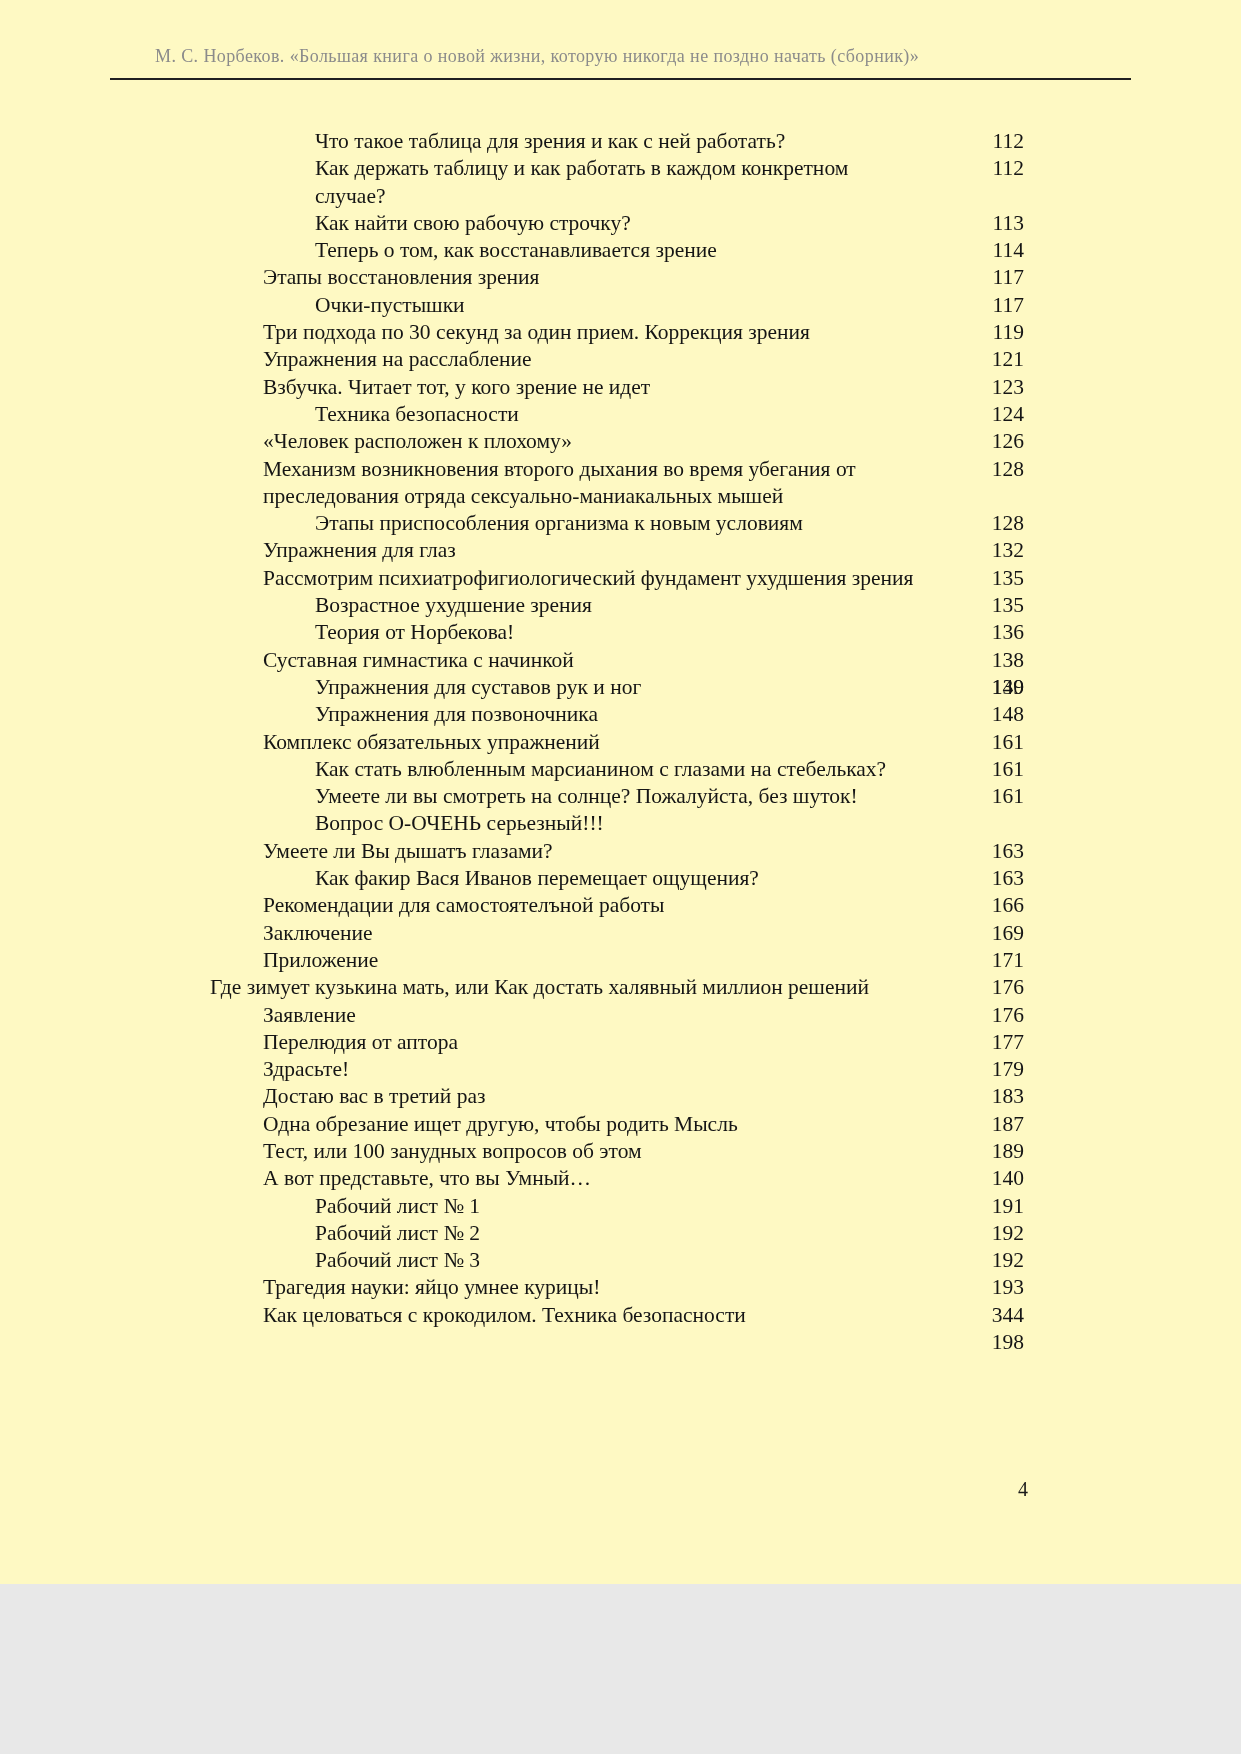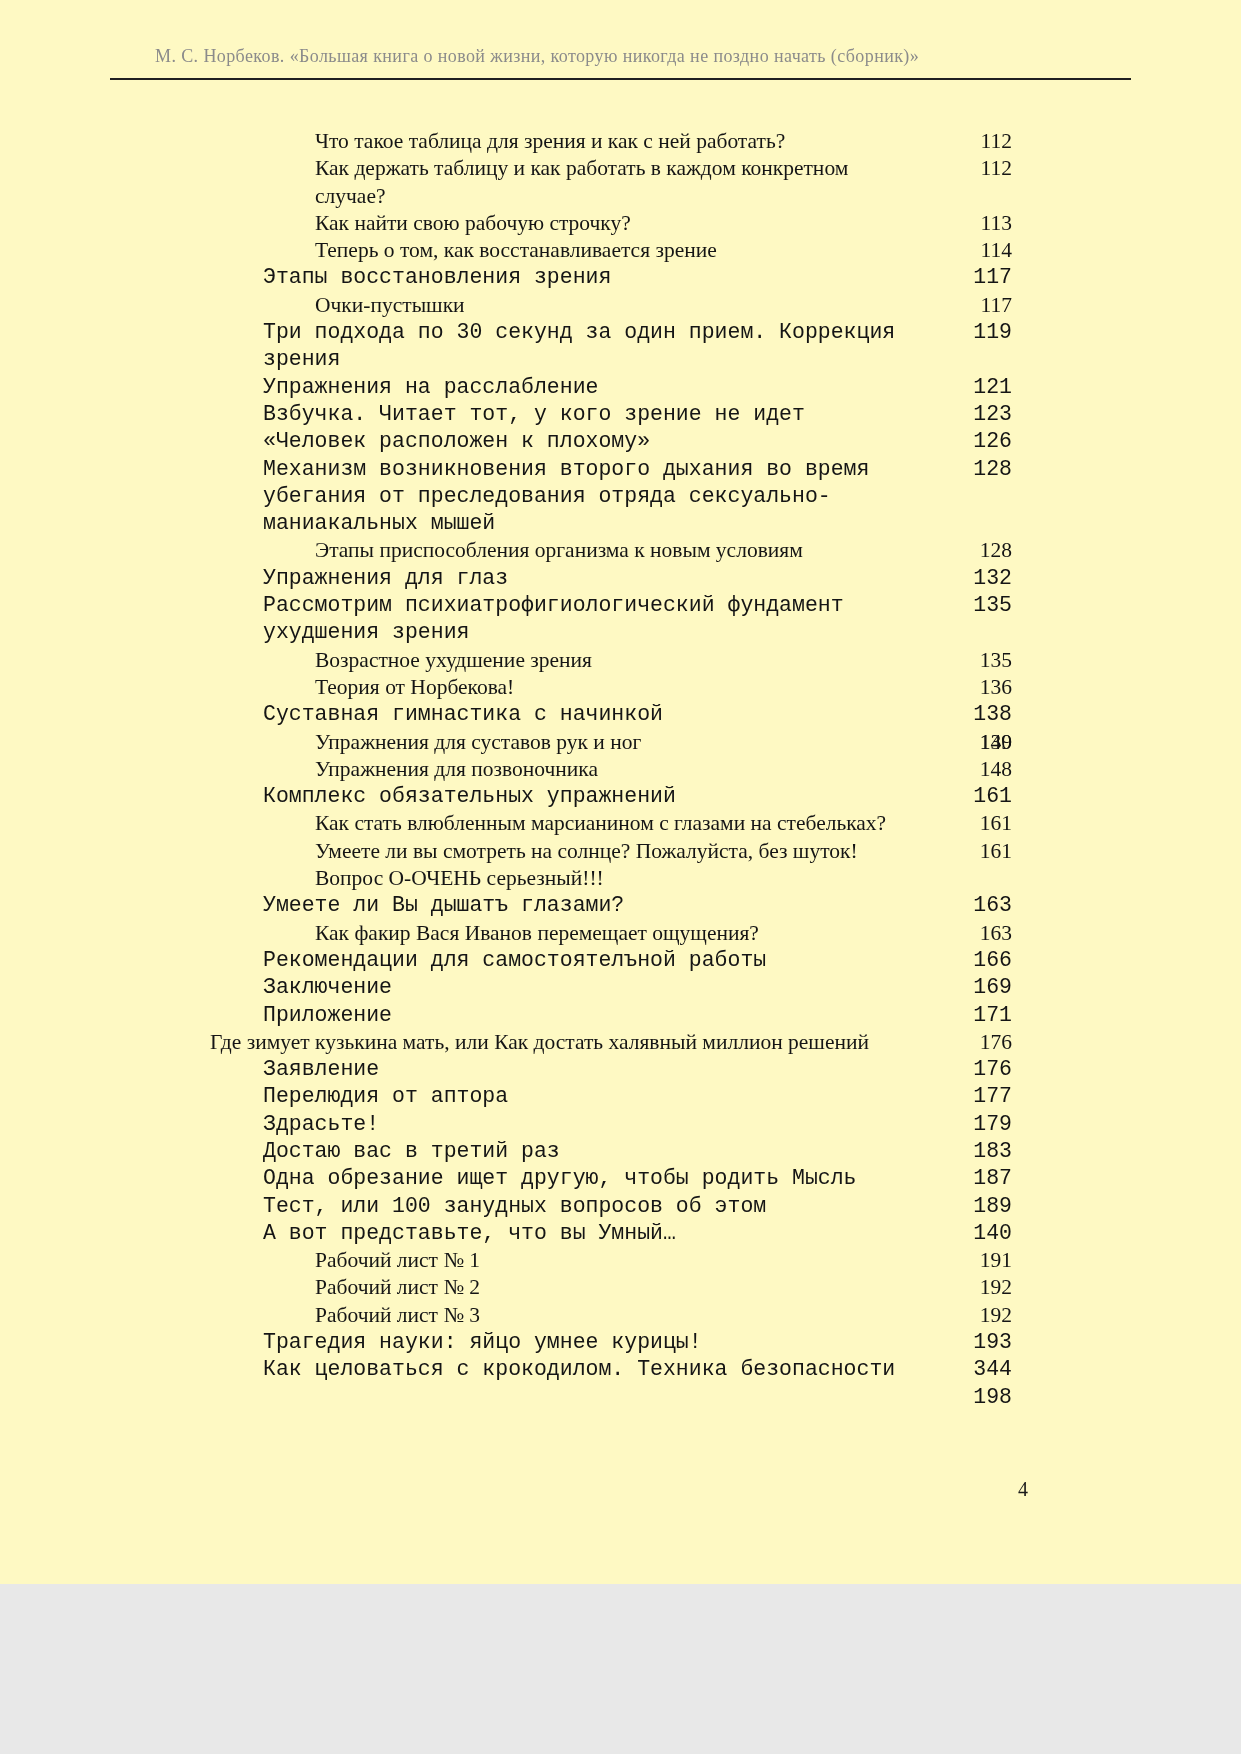--- a/index.html
+++ b/index.html
@@ -35,26 +35,26 @@
     position: absolute;
     top: 128px;
     left: 210px;
     width: 818px;
     font-size: 21.5px;
     line-height: 27.3px;
   }
   .toc-row { position: relative; }
   .toc-row .toc-title { display: block; margin-right: 104px; }
   .indent-0 { padding-left: 0; }
-  .indent-1 { padding-left: 53px; font-family: Liberation Mono, monospace; }
+  .indent-1 { padding-left: 53px; }
   .indent-2 { padding-left: 105px; }
   .toc-page {
     position: absolute;
     top: 0;
-    right: 16px;
+    right: 4px;
     text-align: right;
   }
   .page-footer-number {
     position: absolute;
     top: 1478px;
     left: 210px;
     width: 818px;
     text-align: right;
     font-size: 20px;
     color: #1a1a1a;
@@ -97,20 +97,24 @@
         <span class="toc-page">119</span>
       </div>
       <div class="toc-row indent-1">
         <span class="toc-title">Упражнения на расслабление</span>
         <span class="toc-page">121</span>
       </div>
       <div class="toc-row indent-1">
         <span class="toc-title">Взбучка. Читает тот, у кого зрение не идет</span>
         <span class="toc-page">123</span>
       </div>
+      <div class="toc-row indent-2">
+        <span class="toc-title">Техника безопасности</span>
+        <span class="toc-page">124</span>
+      </div>
       <div class="toc-row indent-1">
         <span class="toc-title">«Человек расположен к плохому»</span>
         <span class="toc-page">126</span>
       </div>
       <div class="toc-row indent-1">
         <span class="toc-title">Механизм возникновения второго дыхания во время убегания от преследования отряда сексуально-маниакальных мышей</span>
         <span class="toc-page">128</span>
       </div>
       <div class="toc-row indent-2">
         <span class="toc-title">Этапы приспособления организма к новым условиям</span>

